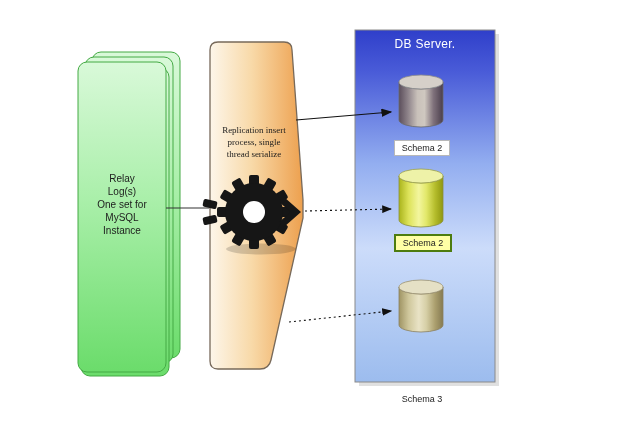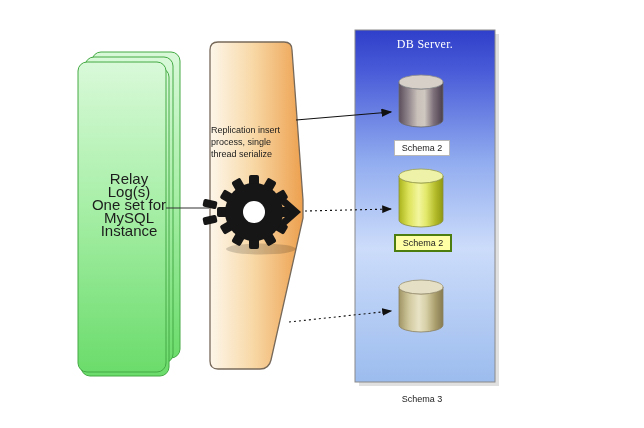--- a/index.html
+++ b/index.html
@@ -3,30 +3,30 @@
 <meta charset="utf-8">
 <style>
   html,body{margin:0;padding:0;background:#ffffff;}
   .canvas{
     position:relative;width:644px;height:428px;background:#ffffff;overflow:hidden;
     font-family:"Liberation Sans",sans-serif;color:#222;
   }
   .canvas svg{position:absolute;left:0;top:0;}
   .txt{position:absolute;white-space:pre-line;}
   .relay-label{
-    left:78px;top:172px;width:102px;text-align:center;
-    font-size:15px;line-height:13px;color:#1c1c1c;
+    left:78px;top:172px;width:88px;text-align:center;
+    font-size:10px;line-height:13px;color:#1c1c1c;
   }
   .funnel-label{
-    left:211px;top:124px;width:86px;text-align:left;
-    font-size:9px;line-height:12px;color:#1c1c1c;
+    left:211px;top:124px;width:86px;text-align:center;
+    font-size:9px;line-height:12px;color:#1c1c1c;font-family:Liberation Serif, serif;
   }
   .db-title{
     left:355px;top:37px;width:140px;text-align:center;
-    font-size:12px;color:#ffffff;letter-spacing:.3px;font-family:Liberation Serif, serif;
+    font-size:12px;color:#ffffff;letter-spacing:.3px;
   }
   .schema-label{
     width:54px;height:14px;line-height:14px;text-align:center;
     font-size:9px;color:#222;
   }
   .schema1-label{left:394px;top:140px;background:#ffffff;border:1px solid #b8b8b8;}
   .schema2-label{left:394px;top:234px;background:#ffffa6;border:2px solid #4d7c0f;}
   .schema3-label{left:394px;top:346px;background:transparent;border:1px solid transparent;margin-top:45px;}
 </style>
 </head>

